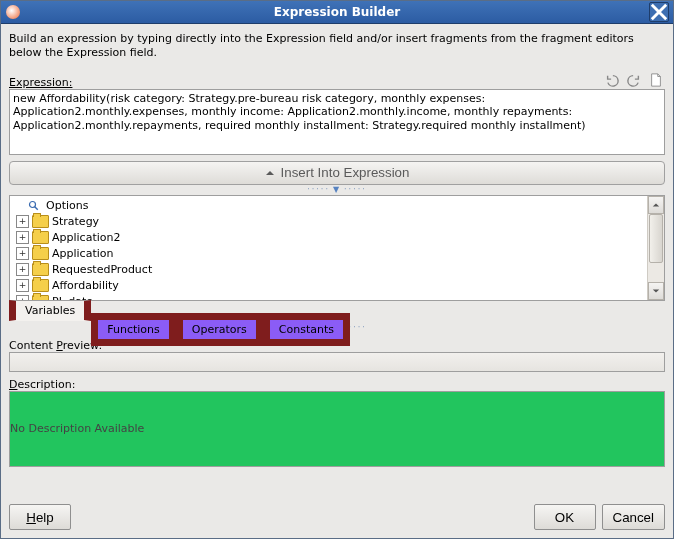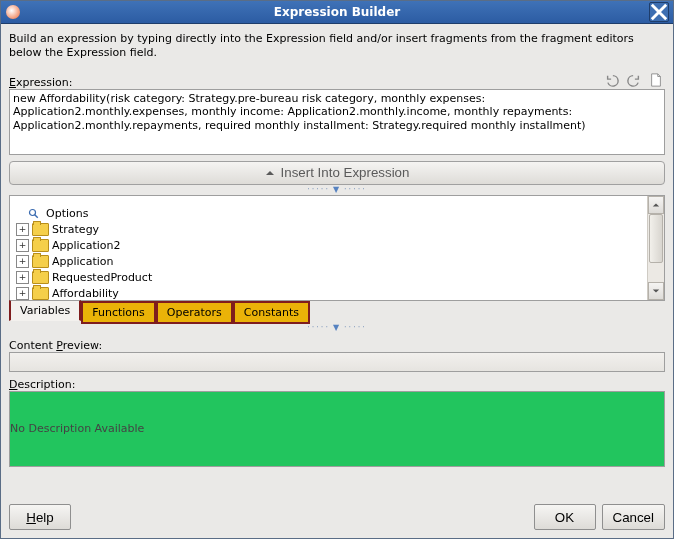--- a/index.html
+++ b/index.html
@@ -4,47 +4,47 @@
 <style>
 html,body{margin:0;padding:0;font-family:"DejaVu Sans","Liberation Sans",Tahoma,sans-serif;font-size:11px;color:#000;background:#dbdbd9}
 .window{width:674px;height:539px;box-sizing:border-box;background:#eae9e7;border:1px solid #5a6d86;display:flex;flex-direction:column}
 .titlebar{height:22px;background:linear-gradient(to bottom,#3f72b7,#2c5ca3);display:flex;align-items:center;color:#fff;font-weight:bold;border-bottom:1px solid #1e3d6b;position:relative}
 .titlebar .logo{width:14px;height:14px;margin:0 5px;border-radius:50%;background:radial-gradient(circle at 40% 40%,#fff,#e63);}
 .titlebar .title{flex:1;text-align:center;font-size:12px}
 .titlebar .close{width:18px;height:18px;margin-right:4px;background:#3d6eb1;border:1px solid #1e3d6b;border-radius:2px;display:flex;align-items:center;justify-content:center;color:#fff;font-size:12px;cursor:pointer}
 .body{flex:1;padding:8px 8px 4px 8px;display:flex;flex-direction:column;overflow:hidden}
 .intro{font-size:11px;line-height:1.3;margin-bottom:6px}
 .row-label{display:flex;align-items:flex-end;justify-content:space-between;margin-top:4px}
-.row-label .lbl{text-decoration-style:solid}
+.row-label .lbl{text-decoration:underline;text-decoration-style:solid}
 .row-label .lbl::first-letter{}
 .toolbar-icons{display:flex;gap:4px}
 .toolbar-icons .ic{width:16px;height:16px;display:flex;align-items:center;justify-content:center;color:#555;cursor:pointer;border:1px solid transparent;border-radius:2px}
 .toolbar-icons .ic svg{width:14px;height:14px}
 textarea.expr{width:100%;height:66px;box-sizing:border-box;resize:none;font-family:inherit;font-size:11px;padding:2px 3px;border:1px solid #9e9e9e;background:#fff;line-height:1.25}
 .hsplit{height:6px}
 .insert-btn{width:100%;height:24px;border:1px solid #a0a0a0;background:linear-gradient(to bottom,#f5f4f2,#dedcd8);display:flex;align-items:center;justify-content:center;gap:6px;color:#5a5a5a;cursor:pointer;border-radius:4px}
 .insert-btn svg{width:10px;height:10px;fill:#5a5a5a}
 .grip{height:10px;display:flex;align-items:center;justify-content:center;color:#8aa0c0;font-size:8px;letter-spacing:2px}
 .grip .tri{color:#5682c0;margin:0 3px;font-size:8px}
 .tree-wrap{border:1px solid #9e9e9e;background:#fff;height:104px;display:flex;overflow:hidden}
-.tree{flex:1;overflow:hidden;padding:10px 0}
+.tree{flex:1;overflow:hidden;padding:2px 0}
 .tree-row{display:flex;align-items:center;height:16px;padding-left:2px;cursor:pointer}
 .tree-row .exp{width:11px;height:11px;border:1px solid #888;background:#fff;display:flex;align-items:center;justify-content:center;font-size:9px;line-height:1;margin-right:3px;color:#333}
 .tree-row .noexp{width:11px;margin-right:3px}
 .tree-row .icon{width:16px;height:14px;margin-right:4px;display:flex;align-items:center;justify-content:center}
 .folder{width:15px;height:11px;background:#f5cf4a;border:1px solid #b88e1a;border-radius:1px;position:relative;flex:none}
 .folder:before{content:"";position:absolute;top:-3px;left:0;width:6px;height:3px;background:#f5cf4a;border:1px solid #b88e1a;border-bottom:none;border-radius:1px 1px 0 0}
 .mag{width:12px;height:12px}
 .scrollbar{width:16px;background:#ece9e4;border-left:1px solid #cfcbc4;display:flex;flex-direction:column}
 .scrollbar .arr{height:16px;display:flex;align-items:center;justify-content:center;background:linear-gradient(to bottom,#f5f4f2,#dedcd8);border:1px solid #b5b1aa;margin:0}
 .scrollbar .arr svg{width:8px;height:8px;fill:#555}
 .scrollbar .track{flex:1;position:relative}
 .scrollbar .thumb{position:absolute;left:1px;right:1px;top:0;height:70%;background:linear-gradient(to right,#f2f0eb,#d8d5cf);border:1px solid #b5b1aa;border-radius:2px}
 .tabs{display:flex;margin-top:0;height:22px;align-items:flex-start}
-.tab{padding:3px 9px;border:2px solid #7f1d1d;background:#eab308;cursor:pointer;position:relative;top:0;margin-right:0}
+.tab{padding:3px 9px;border:7px solid #7f1d1d;background:#8b5cf6;cursor:pointer;position:relative;top:12px;margin-right:0}
 .tab.active{background:#f3f1ee;border-top:1px solid #9e9e9e;border-bottom:1px solid #f3f1ee;top:-1px;z-index:2}
 .section-label{margin-top:6px}
 .preview-box{border:1px solid #9e9e9e;background:linear-gradient(to bottom,#f2f0ed,#e6e4e0);height:18px}
 .desc-box{border:1px solid #9e9e9e;background:#22c55e;height:74px;display:flex;align-items:center;color:#444}
 .footer{display:flex;padding:6px 8px 8px 8px;align-items:center}
 .footer .spacer{flex:1}
 .btn{min-width:62px;height:22px;border:1px solid #8f8f8f;background:linear-gradient(to bottom,#f6f5f3,#dddbd7);border-radius:2px;cursor:pointer;padding:12px 10px;display:flex;align-items:center;justify-content:center;margin-left:6px}
 .btn.help{margin-left:0}
 .und{text-decoration:underline}
 </style>

